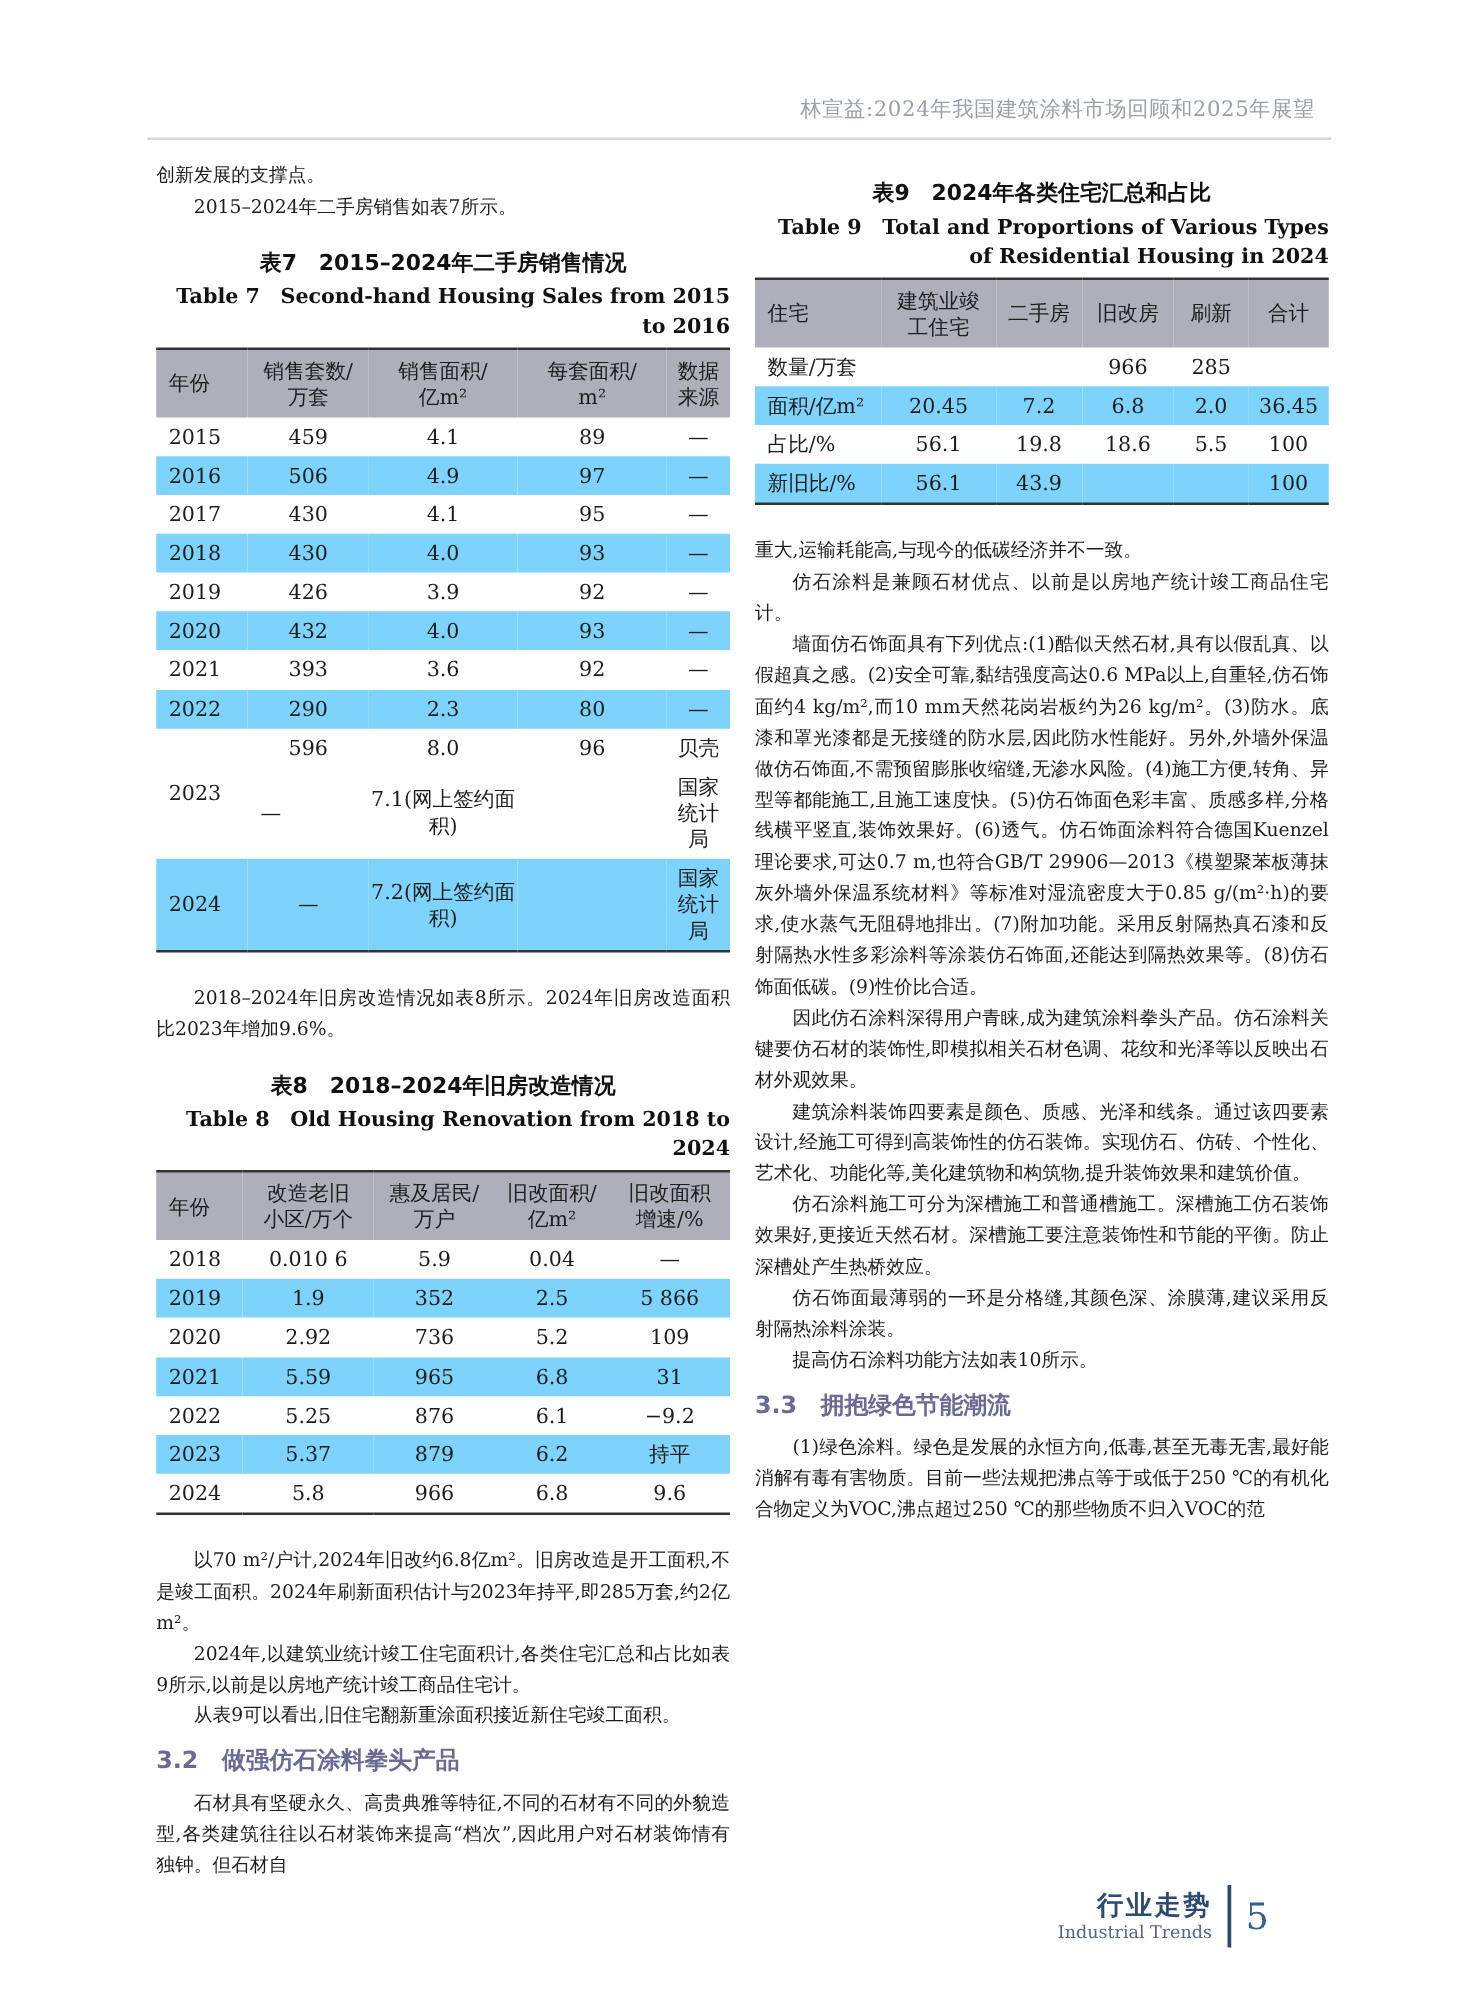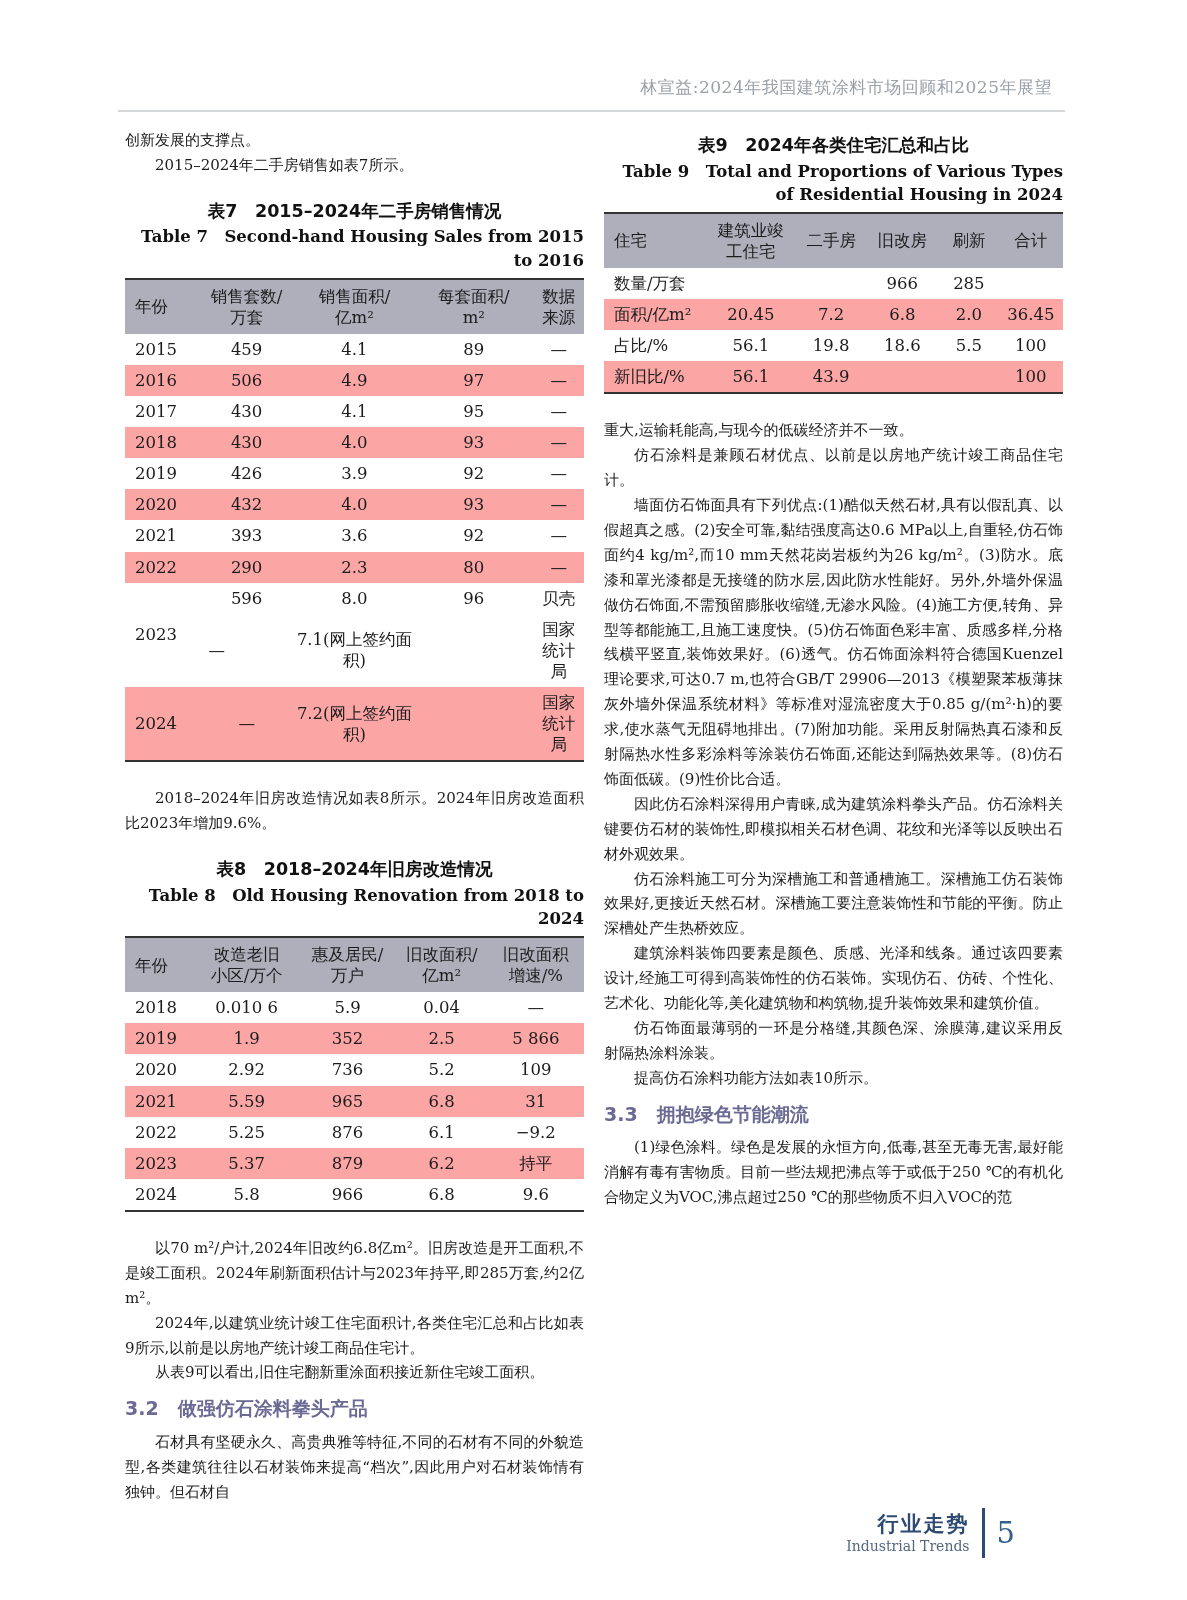--- a/index.html
+++ b/index.html
@@ -50,21 +50,21 @@
     margin:2px 0 24px;
   }
   table.t th{
     background:#afafbc;font-weight:normal;
     padding:6px 2px;text-align:center;white-space:pre-line;
     vertical-align:middle;
   }
   table.t td{
     padding:5px 2px;text-align:center;vertical-align:middle;
   }
-  table.t tr.shade td{background:#fca5a5;}
+  table.t tr.shade td{background:#7dd3fc;}
   table.t th:first-child,table.t td:first-child{
     text-align:left;padding-left:10px;
   }
   .t7 tr>*:nth-child(1){width:16%}
   .t7 tr>*:nth-child(2){width:21%}
   .t7 tr>*:nth-child(3){width:26%}
   .t7 tr>*:nth-child(4){width:20%}
   .t7 tr>*:nth-child(5){width:17%}
   .t8 tr>*:nth-child(1){width:15%}
   .t8 tr>*:nth-child(2){width:23%}
@@ -285,21 +285,21 @@
 
       <p class="body ind">以70 m²/户计,2024年旧改约6.8亿m²。旧房改造是开工面积,不是竣工面积。2024年刷新面积估计与2023年持平,即285万套,约2亿m²。</p>
       <p class="body ind">2024年,以建筑业统计竣工住宅面积计,各类住宅汇总和占比如表9所示,以前是以房地产统计竣工商品住宅计。</p>
       <p class="body ind">从表9可以看出,旧住宅翻新重涂面积接近新住宅竣工面积。</p>
 
       <h3 class="sec">3.2　做强仿石涂料拳头产品</h3>
       <p class="body ind">石材具有坚硬永久、高贵典雅等特征,不同的石材有不同的外貌造型,各类建筑往往以石材装饰来提高“档次”,因此用户对石材装饰情有独钟。但石材自</p>
     </div>
 
     <div class="col">
-      <div class="caption-zh" style="margin-top:6px">表9　2024年各类住宅汇总和占比</div>
+      <div class="caption-zh" style="margin-top:16px">表9　2024年各类住宅汇总和占比</div>
       <div class="caption-en">Table 9　Total and Proportions of Various Types of Residential Housing in 2024</div>
       <table class="t t9">
           <thead>
             <tr>
               <th>住宅</th>
               <th>建筑业竣
 工住宅</th>
               <th>二手房</th>
               <th>旧改房</th>
               <th>刷新</th>
@@ -339,22 +339,22 @@
               <td></td>
               <td>100</td>
             </tr>
           </tbody>
         </table>
 
       <p class="body" style="margin-top:14px">重大,运输耗能高,与现今的低碳经济并不一致。</p>
       <p class="body ind">仿石涂料是兼顾石材优点、以前是以房地产统计竣工商品住宅计。</p>
       <p class="body ind">墙面仿石饰面具有下列优点:(1)酷似天然石材,具有以假乱真、以假超真之感。(2)安全可靠,黏结强度高达0.6 MPa以上,自重轻,仿石饰面约4 kg/m²,而10 mm天然花岗岩板约为26 kg/m²。(3)防水。底漆和罩光漆都是无接缝的防水层,因此防水性能好。另外,外墙外保温做仿石饰面,不需预留膨胀收缩缝,无渗水风险。(4)施工方便,转角、异型等都能施工,且施工速度快。(5)仿石饰面色彩丰富、质感多样,分格线横平竖直,装饰效果好。(6)透气。仿石饰面涂料符合德国Kuenzel理论要求,可达0.7 m,也符合GB/T 29906—2013《模塑聚苯板薄抹灰外墙外保温系统材料》等标准对湿流密度大于0.85 g/(m²·h)的要求,使水蒸气无阻碍地排出。(7)附加功能。采用反射隔热真石漆和反射隔热水性多彩涂料等涂装仿石饰面,还能达到隔热效果等。(8)仿石饰面低碳。(9)性价比合适。</p>
       <p class="body ind">因此仿石涂料深得用户青睐,成为建筑涂料拳头产品。仿石涂料关键要仿石材的装饰性,即模拟相关石材色调、花纹和光泽等以反映出石材外观效果。</p>
+      <p class="body ind">建筑涂料装饰四要素是颜色、质感、光泽和线条。通过该四要素设计,经施工可得到高装饰性的仿石装饰。实现仿石、仿砖、个性化、艺术化、功能化等,美化建筑物和构筑物,提升装饰效果和建筑价值。</p>
       <p class="body ind">仿石涂料施工可分为深槽施工和普通槽施工。深槽施工仿石装饰效果好,更接近天然石材。深槽施工要注意装饰性和节能的平衡。防止深槽处产生热桥效应。</p>
-      <p class="body ind">建筑涂料装饰四要素是颜色、质感、光泽和线条。通过该四要素设计,经施工可得到高装饰性的仿石装饰。实现仿石、仿砖、个性化、艺术化、功能化等,美化建筑物和构筑物,提升装饰效果和建筑价值。</p>
       <p class="body ind">仿石饰面最薄弱的一环是分格缝,其颜色深、涂膜薄,建议采用反射隔热涂料涂装。</p>
       <p class="body ind">提高仿石涂料功能方法如表10所示。</p>
 
       <h3 class="sec">3.3　拥抱绿色节能潮流</h3>
       <p class="body ind">(1)绿色涂料。绿色是发展的永恒方向,低毒,甚至无毒无害,最好能消解有毒有害物质。目前一些法规把沸点等于或低于250 ℃的有机化合物定义为VOC,沸点超过250 ℃的那些物质不归入VOC的范</p>
     </div>
 
   </div>
 
   <div class="footer">

